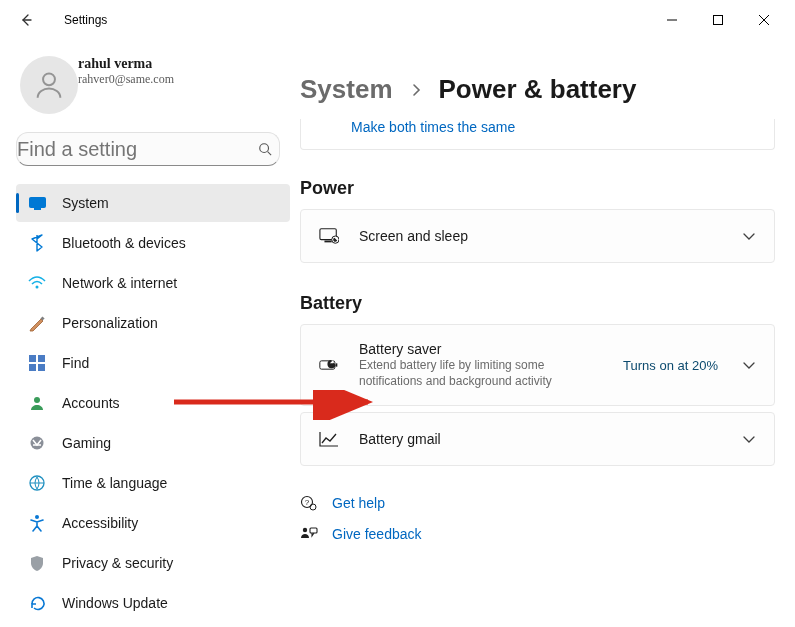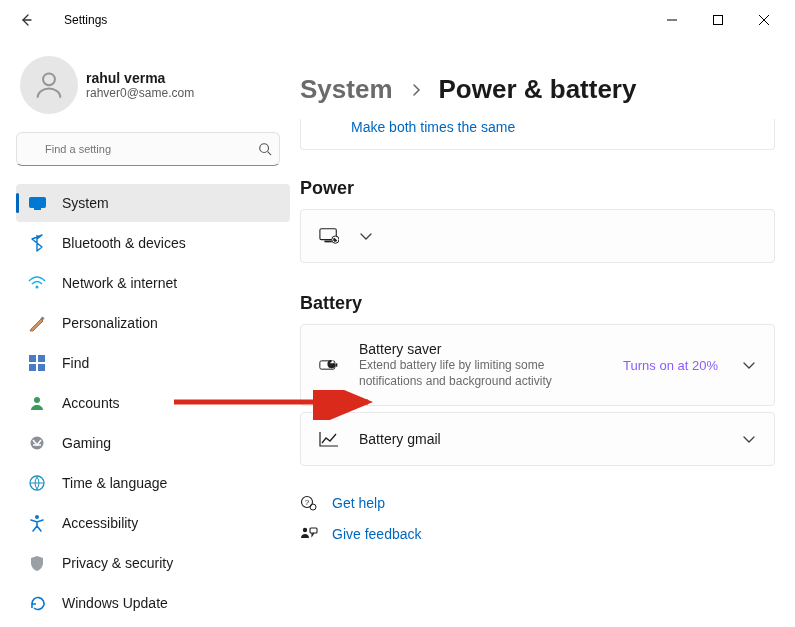--- a/index.html
+++ b/index.html
@@ -7,27 +7,27 @@
   
   .titlebar { height: 40px; display: flex; align-items: center; padding: 0 8px; }
   .back-btn { width: 36px; height: 36px; display: flex; align-items: center; justify-content: center; cursor: pointer; }
   .app-title { margin-left: 20px; font-size: 12px; color: #000; }
   .win-controls { margin-left: auto; display: flex; }
   .win-btn { width: 46px; height: 32px; display: flex; align-items: center; justify-content: center; cursor: pointer; }
   
   .layout { display: flex; height: calc(100% - 40px); }
   
   .sidebar { width: 300px; padding: 16px 4px 0 16px; overflow-y: auto; }
-  .profile { display: flex; align-items: center; gap: 8px; margin-bottom: 18px; padding-left: 4px; }
+  .profile { display: flex; align-items: flex-start; gap: 0; margin-bottom: 18px; padding-left: 4px; font-family: Liberation Serif, serif; }
   .avatar { width: 58px; height: 58px; border-radius: 50%; background: #e6e6e6; display: flex; align-items: center; justify-content: center; }
   .profile-name { font-size: 14px; font-weight: 600; }
   .profile-email { font-size: 12px; color: #5a5a5a; }
   
   .search-wrap { position: relative; margin-bottom: 18px; padding-right: 16px; }
-  .search-input { width: 100%; height: 34px; border: 1px solid #e1e1e1; border-bottom: 1.5px solid #8a8a8a; border-radius: 6px; background: #fbfbfb; padding: 0 36px 0 28px; font-size: 11px; outline: none; }
+  .search-input { width: 100%; height: 34px; border: 1px solid #e1e1e1; border-bottom: 1.5px solid #8a8a8a; border-radius: 12px; background: #fbfbfb; padding: 0 36px 0 0; font-size: 20px; outline: none; }
   .search-icon-pos { position: absolute; right: 24px; top: 50%; transform: translateY(-50%); color: #555; }
   
   .nav { list-style: none; padding-right: 6px; }
   .nav-item { display: flex; align-items: center; height: 38px; padding: 0 12px 0 12px; border-radius: 4px; cursor: pointer; position: relative; margin-bottom: 2px; gap: 16px; }
   .nav-item.active { background: #eaeaea; }
   .nav-item.active::before { content: ""; position: absolute; left: 0; top: 9px; bottom: 9px; width: 3px; background: #0067c0; border-radius: 2px; }
   .nav-icon { width: 18px; height: 18px; display: flex; align-items: center; justify-content: center; flex-shrink: 0; }
   .nav-label { font-size: 14px; }
   
   .content { flex: 1; padding: 34px 20px 0 0; overflow-y: auto; }
@@ -39,21 +39,21 @@
   .info-card { border: 1px solid #e8e8e8; border-radius: 4px; padding: 0 20px 14px 50px; margin-bottom: 28px; border-top: none; border-top-left-radius: 0; border-top-right-radius: 0; }
   .info-link { color: #0067c0; font-size: 14px; cursor: pointer; }
   
   .section-title { font-size: 18px; font-weight: 600; margin-bottom: 10px; color: #1a1a1a; }
   
   .card { border: 1px solid #e8e8e8; border-radius: 4px; margin-bottom: 6px; background: #fdfdfd; display: flex; align-items: center; padding: 16px 18px; gap: 20px; cursor: pointer; }
   .card-icon { width: 20px; height: 20px; display:flex; align-items:center; justify-content:center; flex-shrink:0; }
   .card-body { flex: 1; }
   .card-title { font-size: 14px; }
   .card-sub { font-size: 12px; color: #6b6b6b; max-width: 220px; line-height: 1.35; }
-  .card-value { font-size: 13px; color: #8b5cf6; margin-right: 4px; }
+  .card-value { font-size: 13px; color: #0c4a6e; margin-right: 4px; }
   .card-chev { color: #555; }
   
   .section-gap { height: 24px; }
   
   .help-links { margin-top: 28px; }
   .help-link { display: flex; align-items: center; gap: 14px; margin-bottom: 14px; cursor: pointer; }
   .help-link .link-text { color: #0067c0; font-size: 14px; text-align: center; }
   
   .arrow-overlay { position: absolute; left: 172px; top: 390px; pointer-events: none; z-index: 50; }
   
@@ -240,20 +240,23 @@
     <div class="section-title">Power</div>
     <div class="card">
       <span class="card-icon">
           <svg width="22" height="18" viewBox="0 0 22 18">
             <rect x="1" y="1" width="18" height="12" rx="1.5" fill="none" stroke="#202020" stroke-width="1.2"></rect>
             <rect x="6" y="14" width="8" height="2" fill="#202020"></rect>
             <circle cx="18" cy="13" r="4" fill="#fff" stroke="#202020" stroke-width="1.1"></circle>
             <path d="M17 11 A2.3 2.3 0 1 0 20 14" fill="#202020"></path>
           </svg>
         </span>
+      <div class="card-body">
+          <div class="card-title">Screen and sleep</div>
+        </div>
       <span class="card-chev">
           <svg width="14" height="10" viewBox="0 0 14 10">
             <path d="M2 3 L7 8 L12 3" stroke="#404040" stroke-width="1.3" fill="none" stroke-linecap="round"></path>
           </svg>
         </span>
     </div>
 
     <div class="section-gap"></div>
     <div class="section-title">Battery</div>
 

